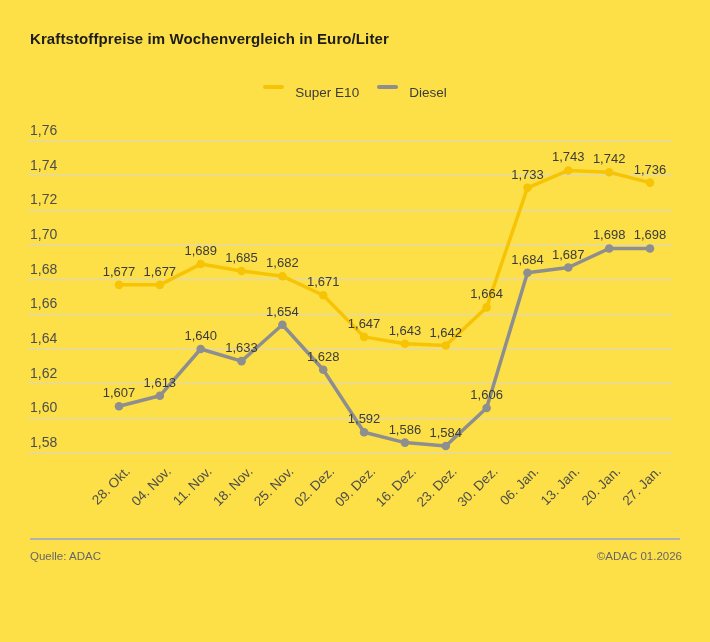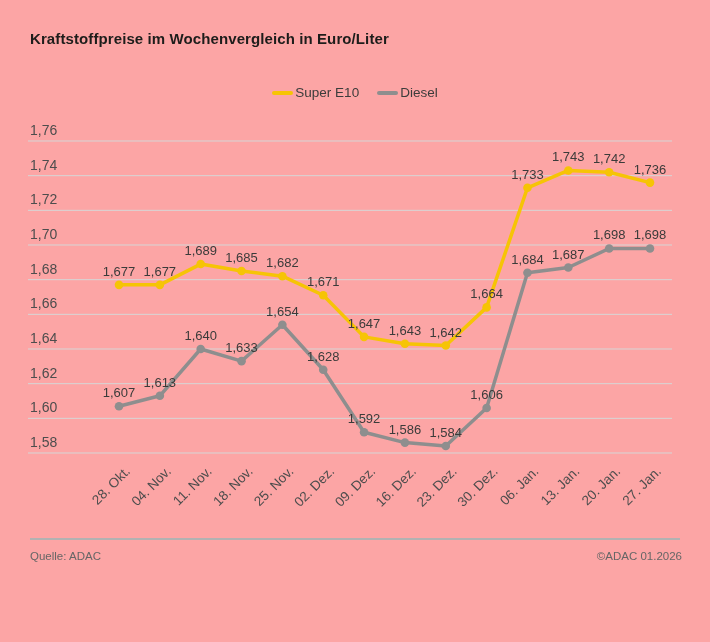--- a/index.html
+++ b/index.html
@@ -3,32 +3,32 @@
 <meta charset="utf-8">
 <style>
   * { margin: 0; padding: 0; box-sizing: border-box; }
   html, body { background: #ffffff; }
   body {
     width: 710px; height: 642px;
     position: relative;
     overflow: hidden;
     font-family: "Liberation Sans", sans-serif;
   }
-  .card { position: absolute; inset: 0; background: #fca5a5; }
+  .card { position: absolute; inset: 0; background: #fde047; }
   .chart-title {
     position: absolute; left: 30px; top: 30px;
     font-size: 15px; font-weight: bold; color: #1d1d1b;
     letter-spacing: 0.1px;
   }
   .legend {
     position: absolute; left: 0; right: 0; top: 85px;
     display: flex; justify-content: center; align-items: center;
     gap: 18px;
   }
-  .legend-item { display: flex; align-items: center; gap: 2px; }
+  .legend-item { display: flex; gap: 11px; }
   .legend-swatch {
     width: 21px; height: 4px; border-radius: 2px;
     display: inline-block; background: #ccc;
   }
   .legend-label { font-size: 13.5px; color: #3c3c3b; }
   .plot-svg { position: absolute; left: 0; top: 118px; width: 710px; height: 404px; }
   .plot-svg text { font-family: "Liberation Sans", sans-serif; }
   .divider {
     position: absolute; left: 30px; top: 538px;
     width: 650px; height: 2px; background: #b2b2b2;

